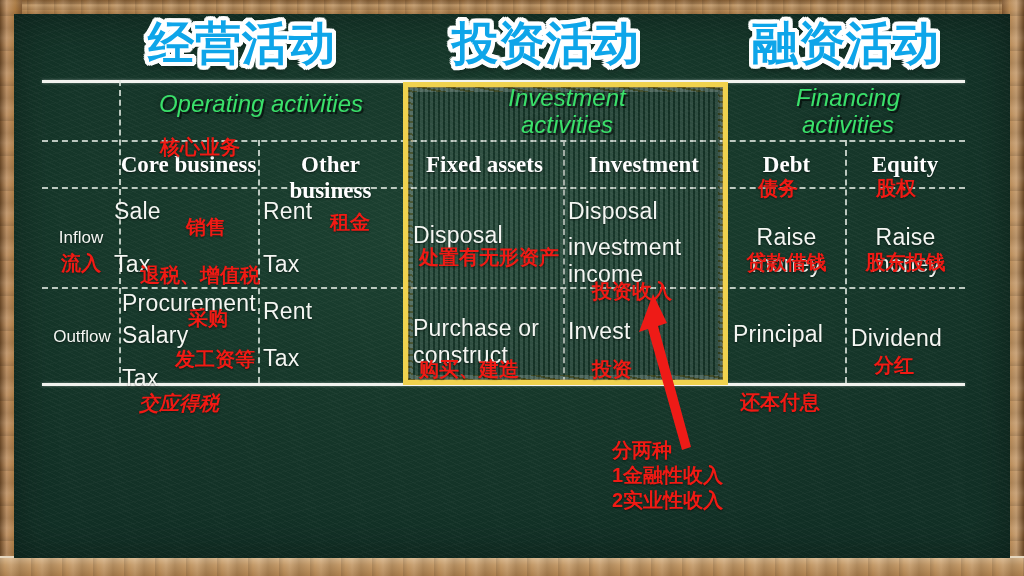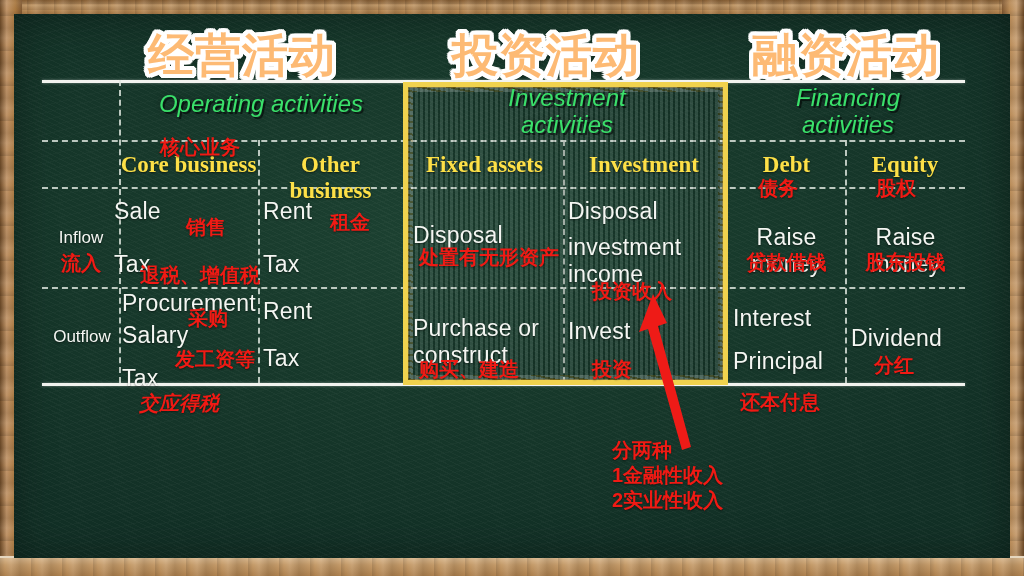--- a/index.html
+++ b/index.html
@@ -54,22 +54,22 @@
     position:absolute;inset:0;opacity:.06;
     background:
       repeating-linear-gradient(27deg, rgba(255,255,255,.5) 0 1px, rgba(0,0,0,0) 1px 4px),
       repeating-linear-gradient(-14deg, rgba(255,255,255,.35) 0 1px, rgba(0,0,0,0) 1px 7px);
     pointer-events:none;
   }
 
   
   .headline-row{position:absolute;left:0;top:14px;width:1024px;height:60px;}
   .headline{
-    position:absolute;top:12px;
-    font-size:46px;font-weight:bold;color:#fdba74;
+    position:absolute;top:0;
+    font-size:46px;font-weight:bold;color:#0ea5e9;
     letter-spacing:1px;line-height:58px;
     white-space:nowrap;
     text-shadow:
       -3px -3px 0 #fff,  3px -3px 0 #fff, -3px 3px 0 #fff, 3px 3px 0 #fff,
       -4px 0 0 #fff, 4px 0 0 #fff, 0 -4px 0 #fff, 0 4px 0 #fff,
       -4px -2px 0 #fff, 4px -2px 0 #fff, -4px 2px 0 #fff, 4px 2px 0 #fff,
       -2px -4px 0 #fff, 2px -4px 0 #fff, -2px 4px 0 #fff, 2px 4px 0 #fff,
       0 6px 6px rgba(0,0,0,.45);
   }
   .hl-1{left:148px;}
@@ -100,21 +100,21 @@
     -webkit-mask:linear-gradient(#000 0 0) padding-box, linear-gradient(#000 0 0);
     -webkit-mask-composite:xor; mask-composite:exclude;
     pointer-events:none;
   }
 
   
   .cell{position:absolute;box-sizing:border-box;}
   .en{color:#f4f6f2;font-size:23px;line-height:27px;letter-spacing:.2px;
       text-shadow:0 1px 2px rgba(0,0,0,.5);}
   .en-serif{font-family:"Liberation Serif","DejaVu Serif",serif;font-weight:bold;
-      font-size:23px;color:#fde047;text-shadow:0 1px 2px rgba(0,0,0,.55);}
+      font-size:23px;color:#ffffff;text-shadow:0 1px 2px rgba(0,0,0,.55);}
   .grp{
     font-family:"Liberation Sans","DejaVu Sans",sans-serif;
     font-weight:normal;font-style:italic;font-size:24px;line-height:27px;
     color:#3ae06a;text-align:center;
     text-shadow:2px 2px 0 rgba(0,0,0,.55), 0 0 6px rgba(0,0,0,.4);
   }
   .cn{color:#f01a14;font-weight:bold;font-size:20px;line-height:23px;
       text-shadow:0 1px 2px rgba(0,0,0,.45);white-space:nowrap;}
   .rowlab{color:#f4f6f2;font-size:17px;line-height:26px;text-shadow:0 1px 2px rgba(0,0,0,.5);}
 
@@ -295,21 +295,20 @@
   </div>
 
   <div class="cell" style="left:568px;top:318px;width:156px;">
     <div class="en">Invest</div>
   </div>
   <div class="cell cn" style="left:592px;top:358px;">
     <span>投资</span>
   </div>
 
   <div class="cell" style="left:733px;top:305px;width:112px;">
-    <div class="en">Interest</div>
     <div class="en" style="margin-top:16px;">Principal</div>
   </div>
   <div class="cell cn" style="left:740px;top:391px;">
     <span>还本付息</span>
   </div>
 
   <div class="cell" style="left:851px;top:325px;width:114px;">
     <div class="en">Dividend</div>
   </div>
   <div class="cell cn" style="left:874px;top:354px;">

